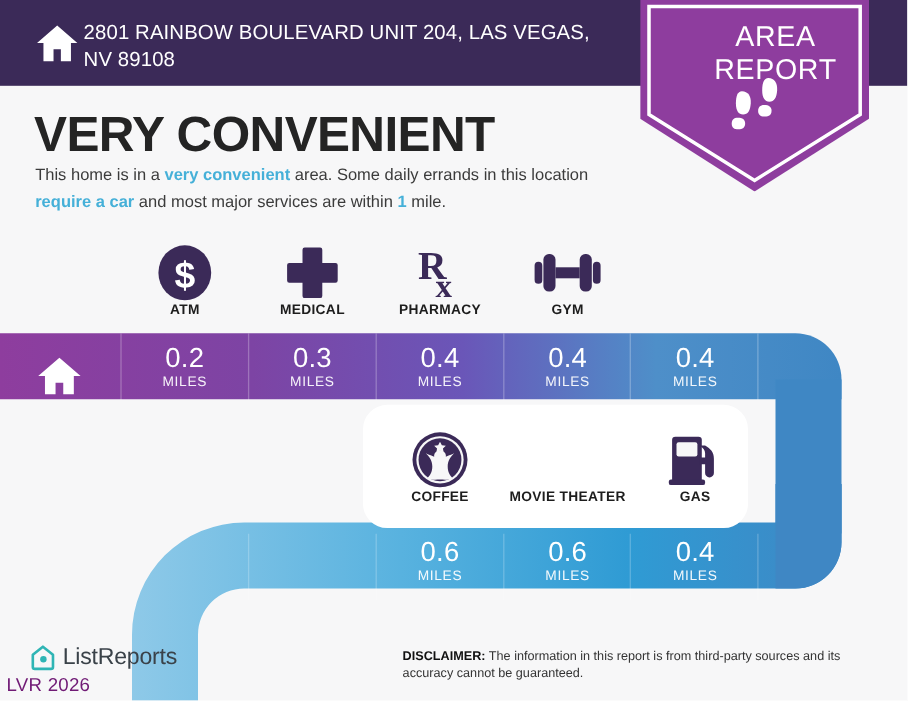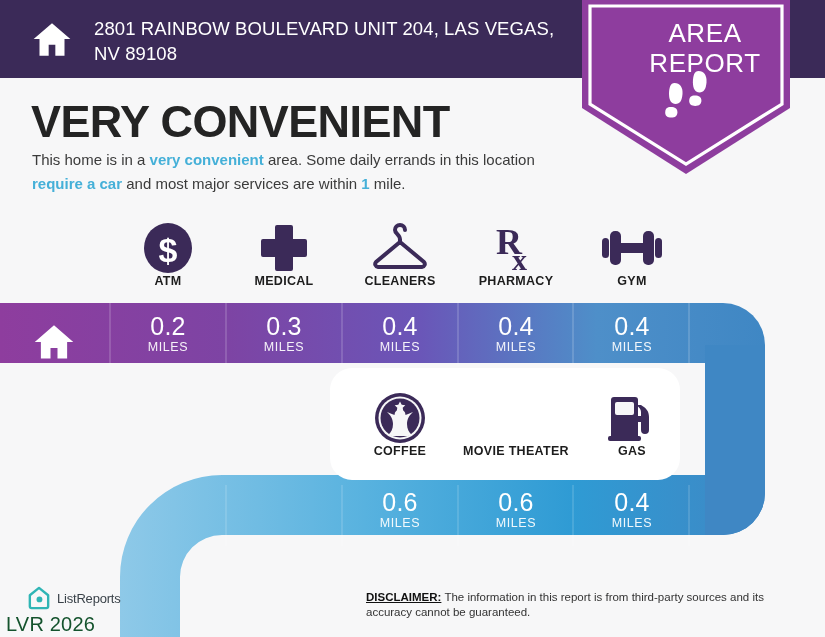--- a/index.html
+++ b/index.html
@@ -24,21 +24,21 @@
     left: 0; top: 0;
     width: 825px; height: 78px;
     background: #3b2a58;
     box-sizing: border-box;
   }
   .header-inner {
     position: absolute;
     left: 32px; top: 16px;
     display: flex;
     align-items: flex-start;
-    gap: 22px;
+    gap: 4px;
   }
   .header-home-icon { width: 40px; height: 40px; flex: none; margin-top: 3px; }
   .header-address {
     color: #ffffff;
     font-size: 18.5px;
     line-height: 25px;
     font-weight: 400;
     letter-spacing: .1px;
     max-width: 470px;
   }
@@ -158,40 +158,40 @@
 
   
   .brand {
     position: absolute;
     left: 28px; top: 586px;
     display: flex;
     align-items: center;
     gap: 7px;
   }
   .brand-name {
-    font-size: 13px;
+    font-size: 21px;
     color: #3a4249;
     letter-spacing: -.2px;
   }
   .brand-sub {
     position: absolute;
     left: 6px; top: 613px;
-    font-size: 20px;
-    color: #14532d;
+    font-size: 17px;
+    color: #701a75;
     letter-spacing: .2px;
   }
   .disclaimer {
     position: absolute;
     left: 366px; top: 590px;
     width: 428px;
     font-size: 11.5px;
     line-height: 15px;
     color: #333333;
   }
-  .disclaimer b { color: #111111; text-decoration: underline; }
+  .disclaimer b { color: #111111; }
 </style>
 </head>
 <body>
 
 <div id="page">
 
   <div class="ribbon">
     <svg width="825" height="347" viewBox="0 0 825 347" xmlns="http://www.w3.org/2000/svg">
       <defs>
         <linearGradient id="gradTop" x1="0" y1="0" x2="1" y2="0">
@@ -288,30 +288,20 @@
 
     <div class="icon-cell">
       <div class="icon-art">
         <svg width="50" height="52" viewBox="0 0 50 52">
           <path d="M18 3 H32 A2 2 0 0 1 34 5 V17 H46 A2 2 0 0 1 48 19 V33 A2 2 0 0 1 46 35 H34 V47 A2 2 0 0 1 32 49 H18 A2 2 0 0 1 16 47 V35 H4 A2 2 0 0 1 2 33 V19 A2 2 0 0 1 4 17 H16 V5 A2 2 0 0 1 18 3 Z" fill="#3b2a58"></path>
         </svg>
       </div>
       <div class="icon-label">MEDICAL</div>
     </div>
 
-    <div class="icon-cell">
-      <div class="icon-art">
-        <svg width="60" height="52" viewBox="0 0 60 52">
-          <path d="M30 17 V21" stroke="#3b2a58" stroke-width="4" fill="none"></path>
-          <path d="M30 18 c0 -6 -5 -6 -5 -10 a5 5 0 1 1 10 0" stroke="#3b2a58" stroke-width="4" fill="none" stroke-linecap="round"></path>
-          <path d="M30 20 L6 40 a3 3 0 0 0 2 5 H52 a3 3 0 0 0 2 -5 Z" stroke="#3b2a58" stroke-width="4" fill="none" stroke-linejoin="round"></path>
-        </svg>
-      </div>
-      <div class="icon-label">CLEANERS</div>
-    </div>
 
     <div class="icon-cell">
       <div class="icon-art">
         <svg width="52" height="52" viewBox="0 0 52 52">
           <text x="6" y="32" font-family="'Liberation Serif',serif" font-size="36" font-weight="bold" fill="#3b2a58">R</text>
           <text x="22" y="48" font-family="'Liberation Serif',serif" font-size="30" font-weight="bold" fill="#3b2a58">x</text>
         </svg>
       </div>
       <div class="icon-label">PHARMACY</div>
     </div>

